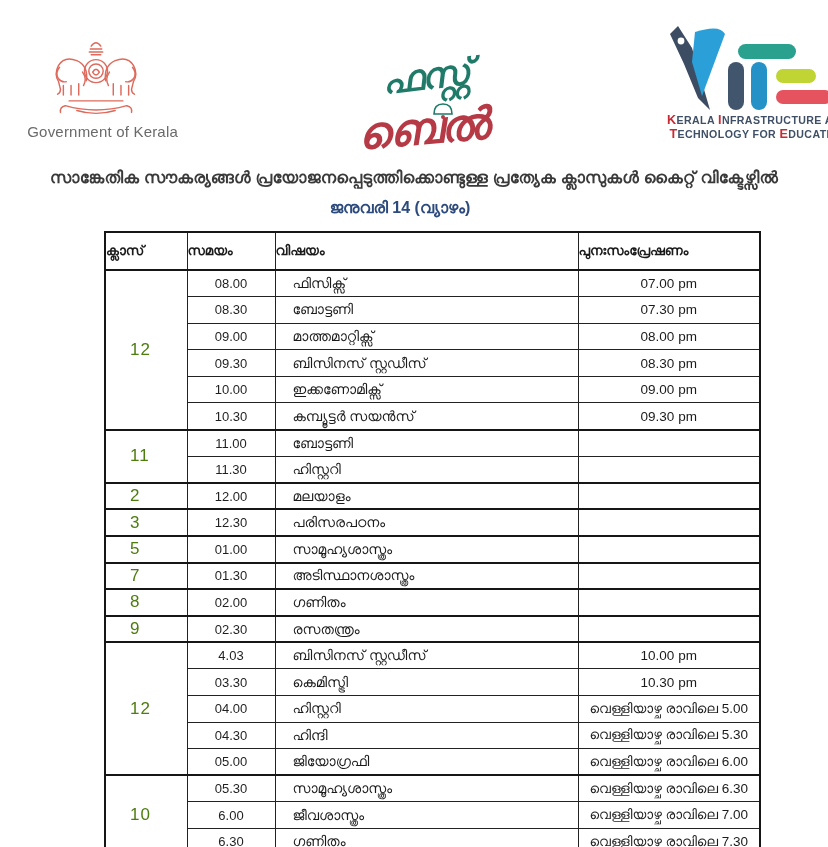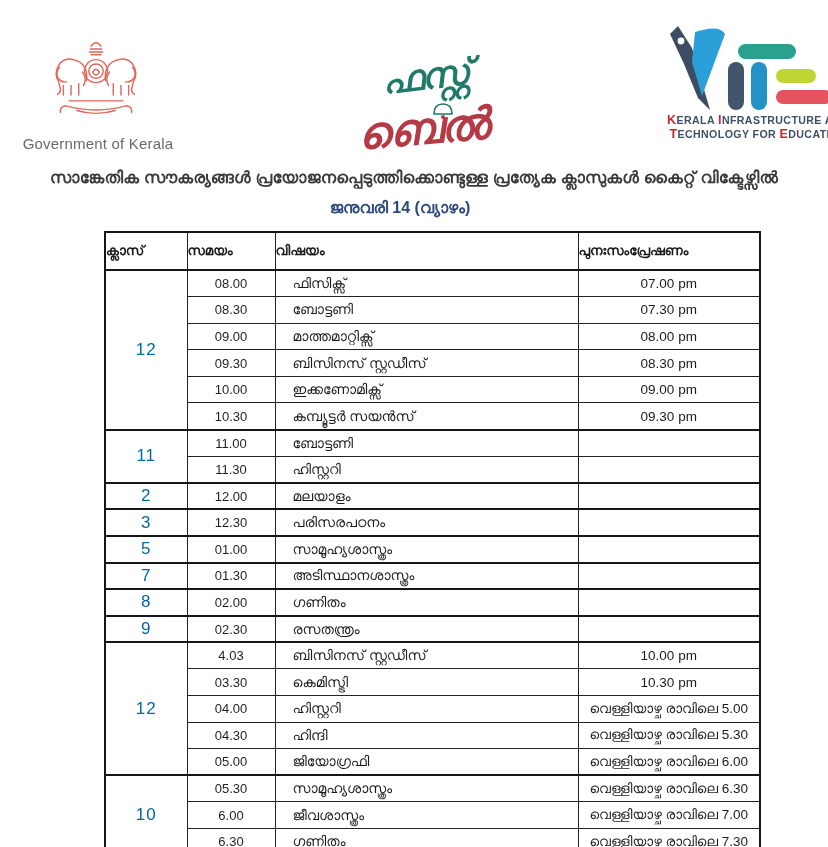--- a/index.html
+++ b/index.html
@@ -6,22 +6,22 @@
   html,body { width:828px; height:847px; }
   body {
     font-family:"Liberation Sans", sans-serif;
     background:#ffffff;
     position:relative;
     color:#1e1e1e;
     overflow:hidden;
   }
   
   .emblem-wrap { position:absolute; left:48px; top:26px; width:96px; height:96px; }
-  .gov-label { position:absolute; left:18px; top:123px; width:160px; text-align:center;
-    font-size:15px; color:#6a6a6a; letter-spacing:.2px;margin-top:12px; }
+  .gov-label { position:absolute; left:18px; top:123px; width:160px; text-align:right;
+    font-size:15px; color:#6a6a6a; letter-spacing:.2px; }
 
   .firstbell { position:absolute; left:356px; top:50px; width:160px; height:118px; }
   .fb-line1 { position:absolute; left:26px; top:6px; font-size:36px; font-weight:bold;
     transform:rotate(-7deg); letter-spacing:-2px; font-style:italic; }
   .fb-line2 { position:absolute; left:2px; top:54px; font-size:44px; font-weight:bold;
     transform:rotate(-5deg); letter-spacing:-2px; font-style:italic; }
   .fb-bell { position:absolute; left:74px; top:48px; }
 
   .kite { position:absolute; left:626px; top:24px; width:192px; height:122px;margin-left:36px; }
   .kite-graphic { position:absolute; left:0; top:0; width:176px; height:90px; }
@@ -42,21 +42,21 @@
     font-size:16px; font-weight:bold; color:#2c4a7c; }
 
   
   .tt-wrap { position:absolute; left:104px; top:231px; }
   table.tt { border-collapse:collapse; table-layout:fixed; width:655px;
     border:2.4px solid #161616; }
   .tt th, .tt td { border:1.4px solid #222; overflow:hidden; }
   .tt th { height:38px; font-size:13.5px; font-weight:600; text-align:left; color:#1b1b1b; }
   .tt td { height:26.6px; font-size:13.5px; vertical-align:middle; }
   .tt tr.gstart > td { border-top:2.4px solid #161616; }
-  td.c-class { text-align:center; font-size:17px; color:#0369a1; letter-spacing:1px; }
+  td.c-class { text-align:left; font-size:17px; color:#4d7c0f; letter-spacing:1px;padding-left:24px; }
   td.c-time { text-align:center; font-size:13px; color:#1f1f1f; }
   td.c-subj { text-align:left; padding-left:17px; font-size:14px; color:#1b1b1b;margin-left:24px; }
   td.c-re { text-align:center; font-size:13.5px; color:#1b1b1b; }
 </style>
 </head>
 <body>
 
 <div class="emblem-wrap">
   <svg viewBox="0 0 100 100" width="96" height="96">
     <g stroke="#dd6a5c" fill="none" stroke-width="1.5" stroke-linecap="round">

